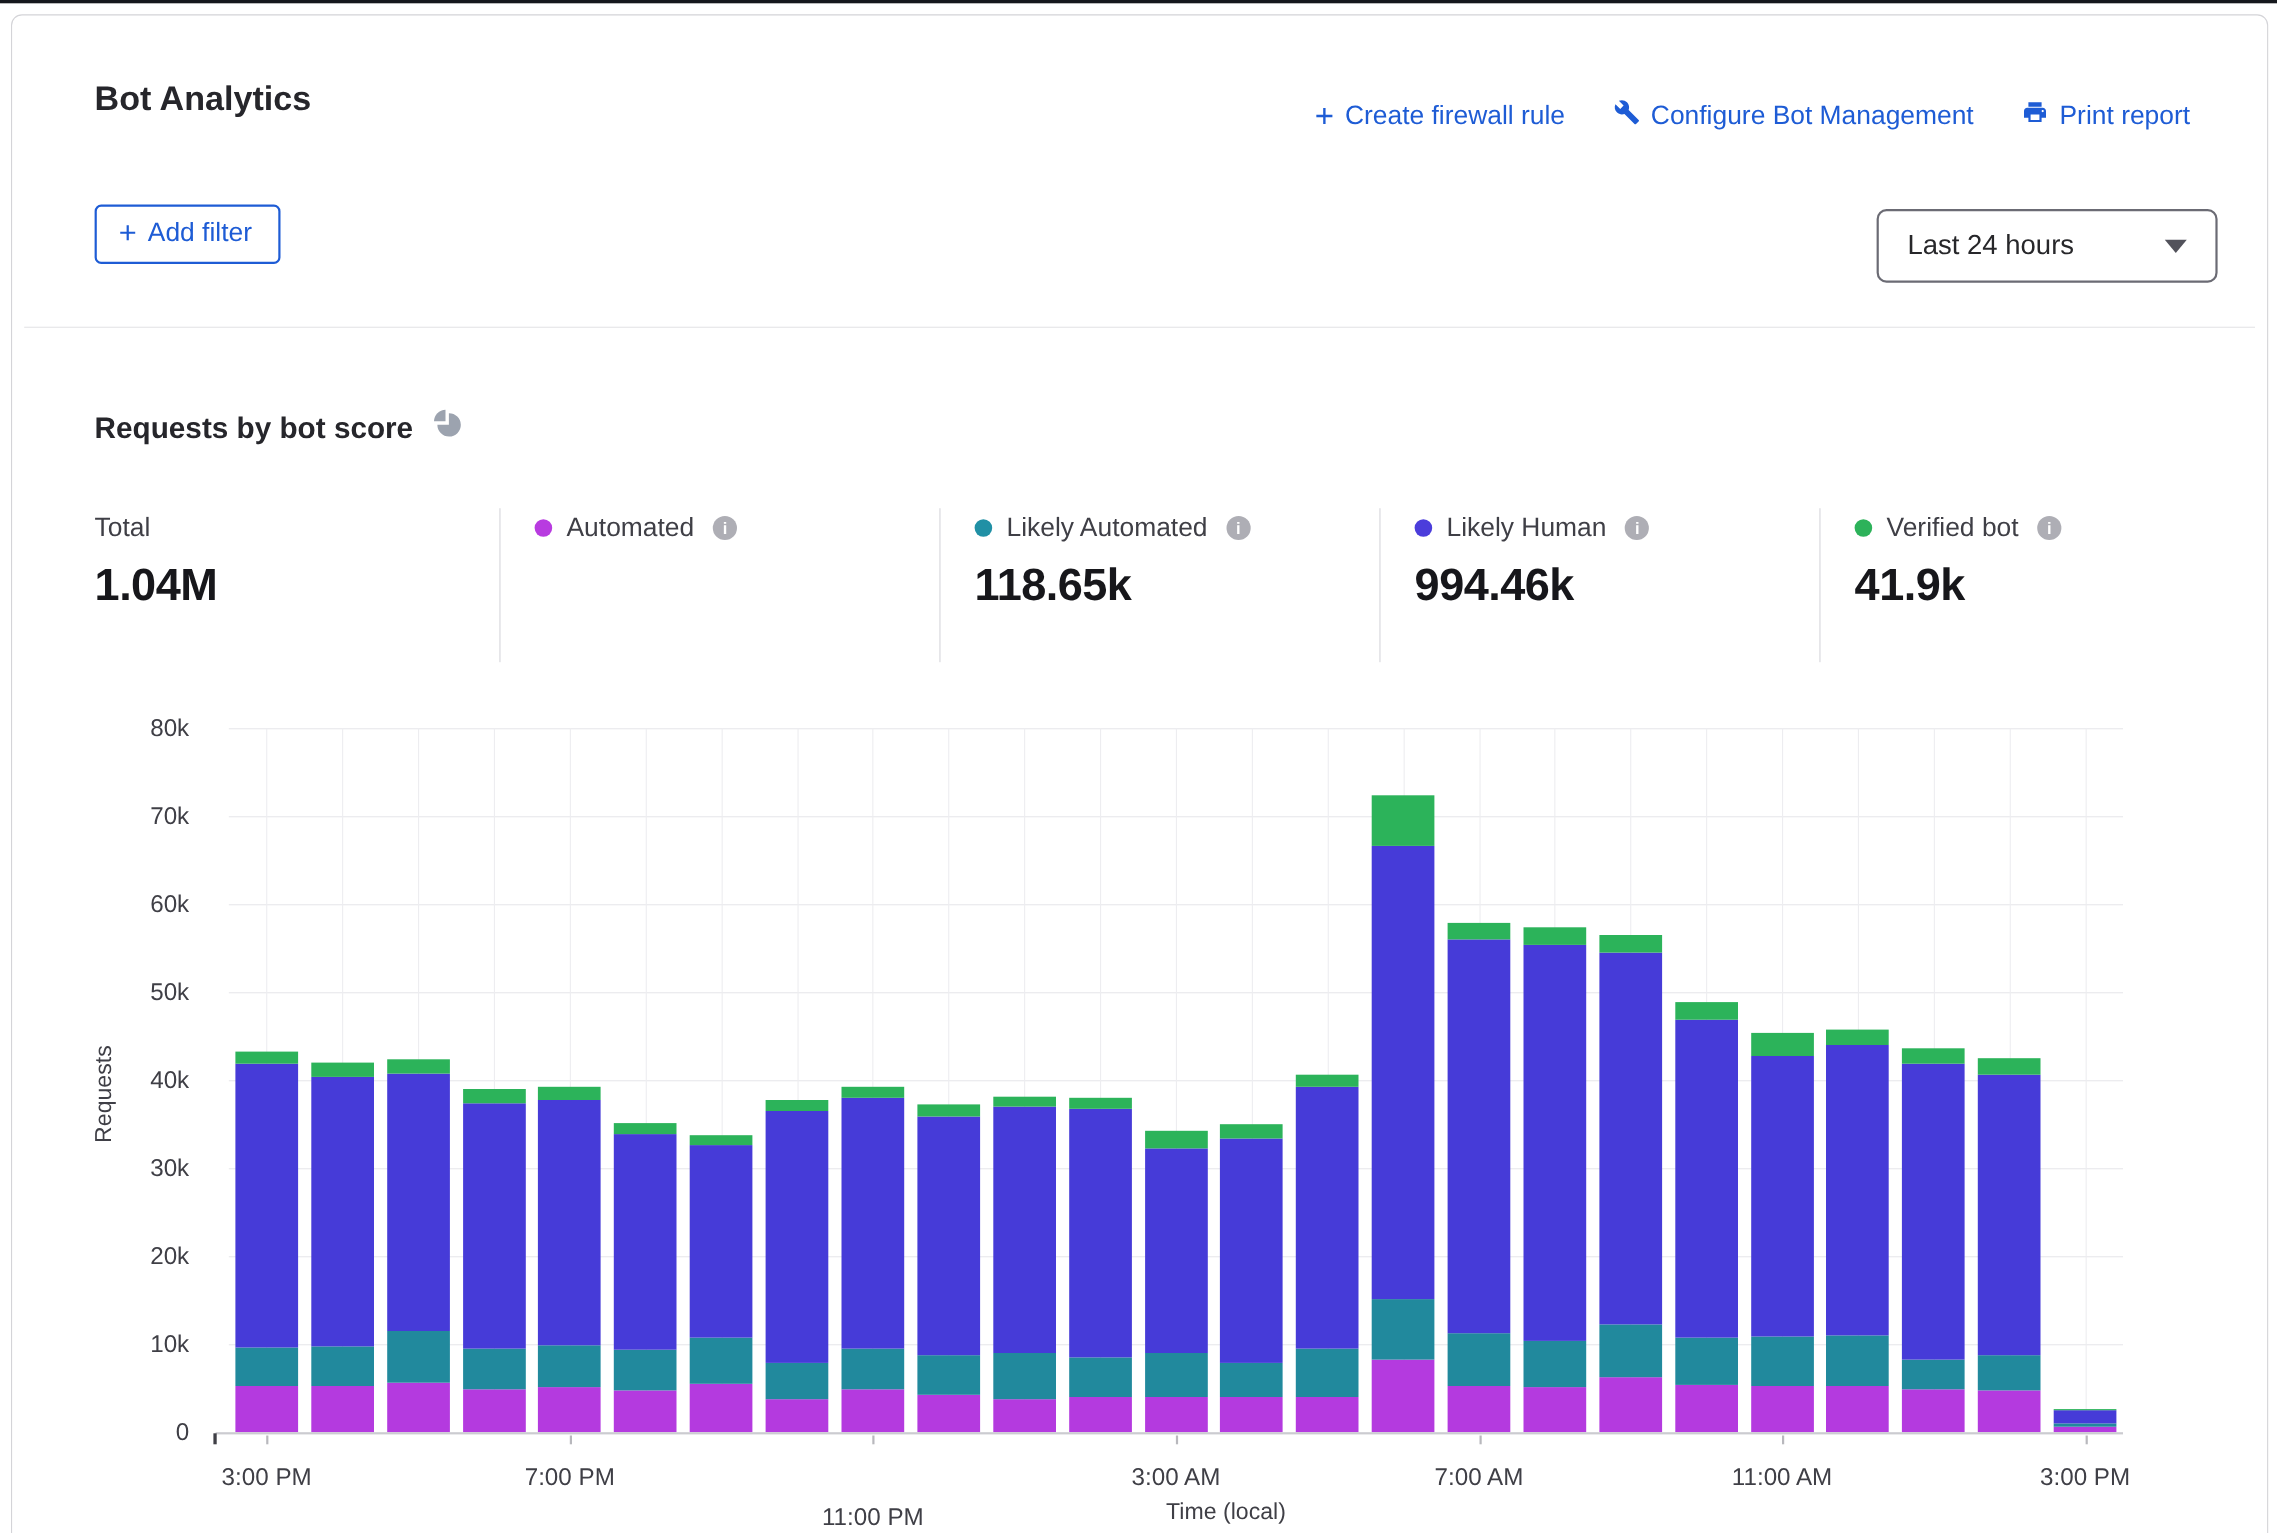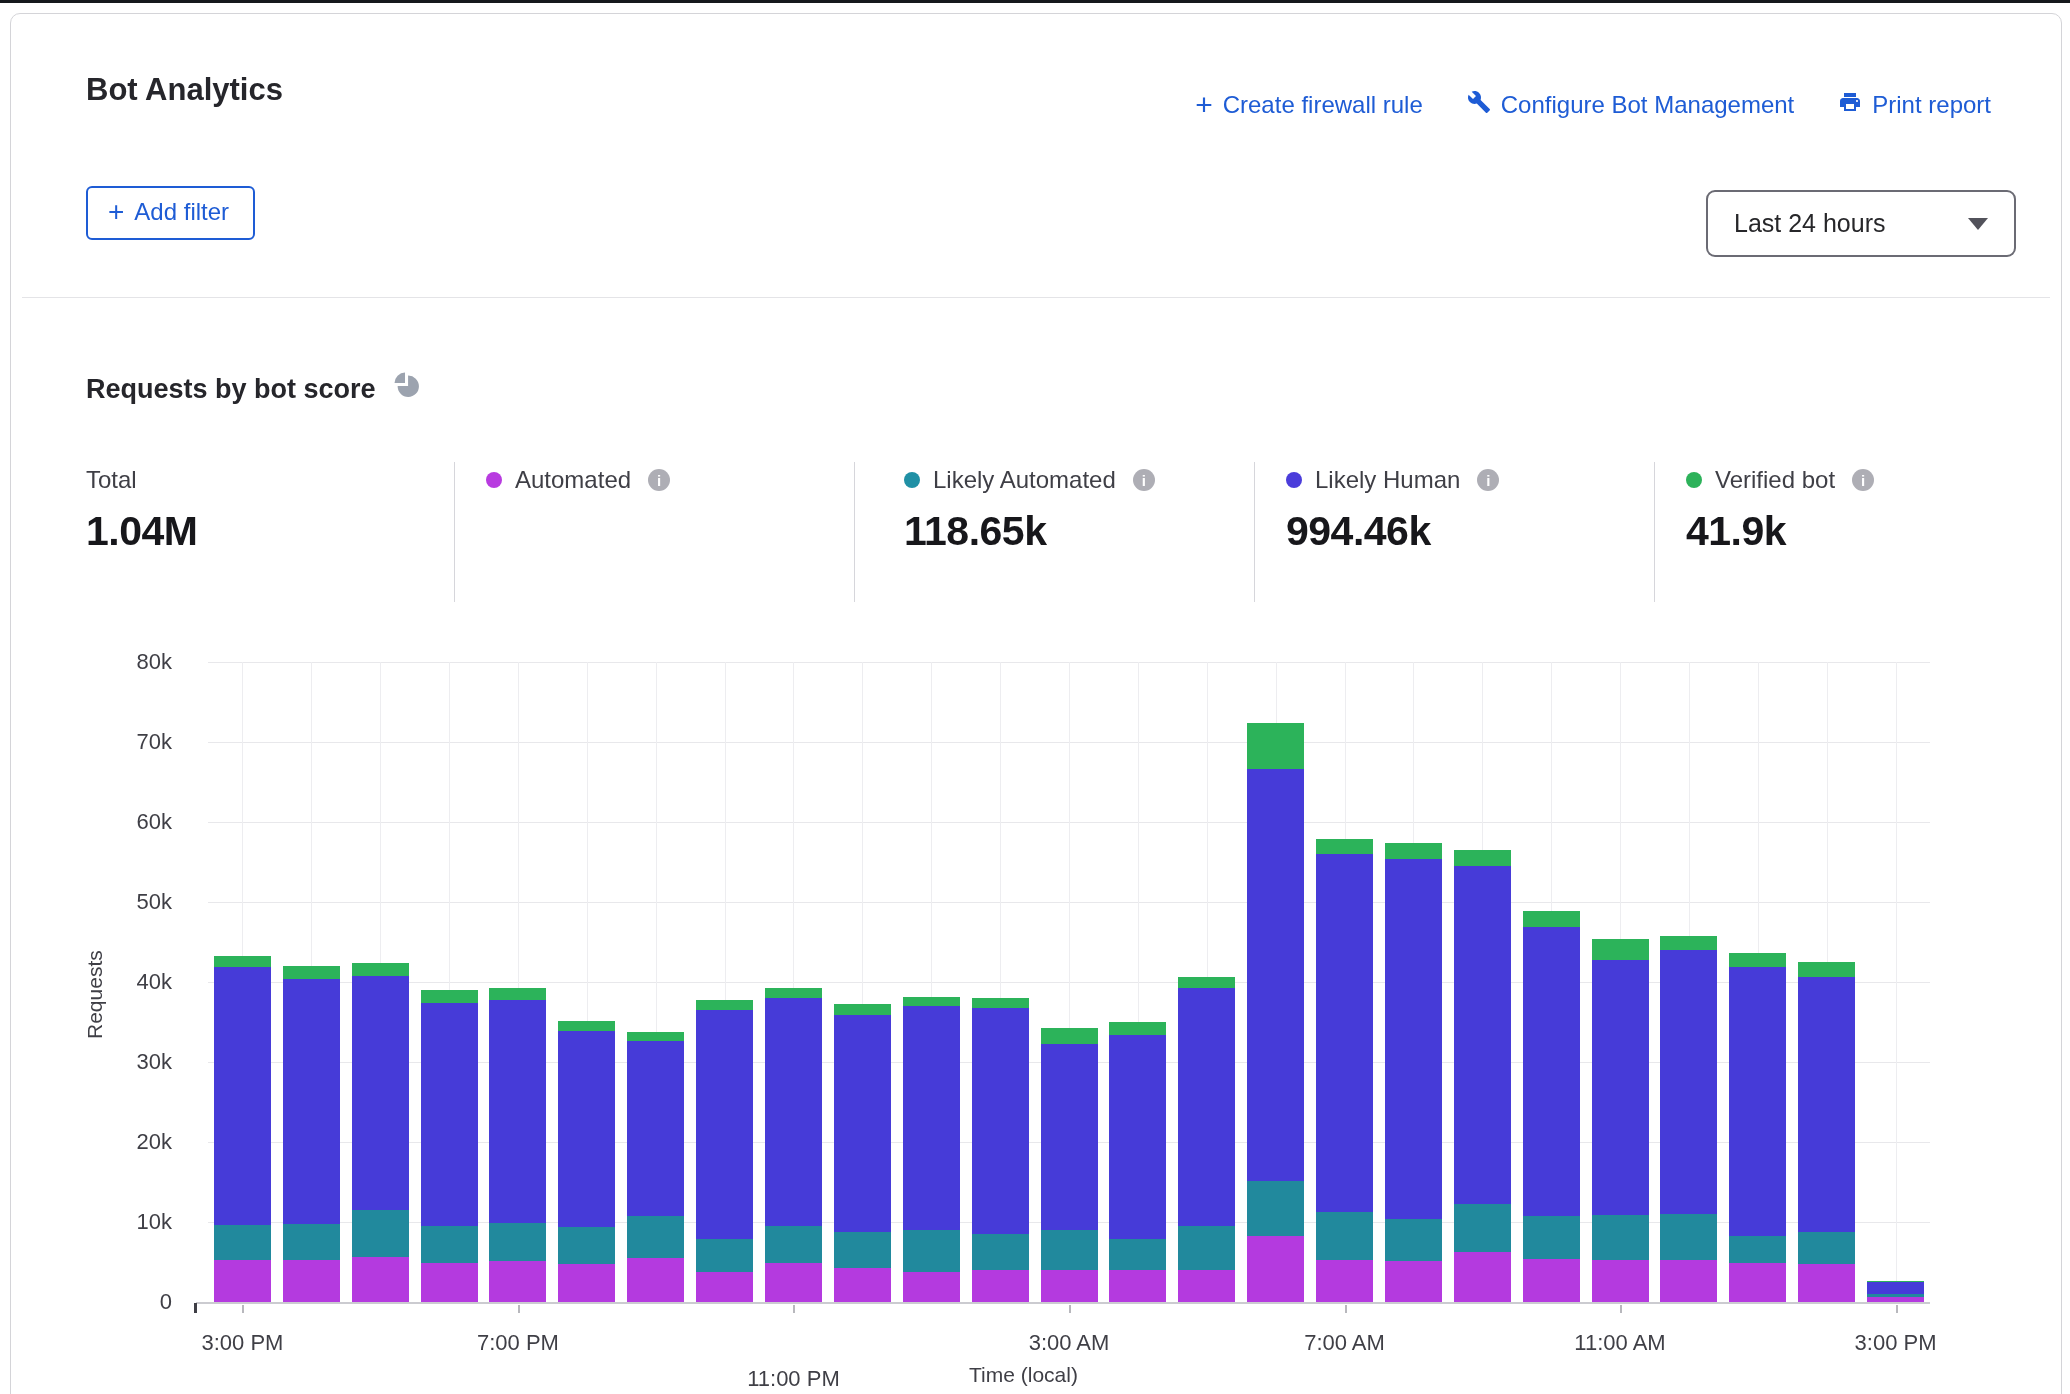--- a/index.html
+++ b/index.html
@@ -41,21 +41,21 @@
 
   
   .gridline-h { position:absolute; height:1px; background:#e8e8eb; }
   .gridline-v { position:absolute; width:1px; background:#ededf0; }
   .axis-x { position:absolute; height:2px; background:#cbcbd0; }
   .tick-x { position:absolute; width:2px; height:8px; background:#b8b8bd; }
   .tick-y0 { position:absolute; width:3px; height:10px; background:#3f3f46; }
   .ylab { position:absolute; width:70px; text-align:right; font-size:22px; color:#3f3f46; }
   .xlab { position:absolute; font-size:22px; color:#3f3f46; text-align:center; width:120px; }
   .ylabel-rot { position:absolute; font-size:21px; color:#3f3f46; transform:rotate(-90deg); transform-origin:center; }
-  .xlabel { position:absolute; font-size:21px; color:#3f3f46; text-align:left; }
+  .xlabel { position:absolute; font-size:21px; color:#3f3f46; text-align:right; }
   .bar { position:absolute; }
   .seg { position:absolute; left:0; width:100%; }
 </style>
 </head>
 <body>
 
 <div class="page">
   <div class="top-edge"></div>
 
   <div class="card">
@@ -111,21 +111,21 @@
         </div>
         <div class="stat-divider" style="left: 443px;"></div>
         <div class="stat" style="left: 475px;">
           <div class="stat-label">
             <span class="dot" style="background: rgb(184, 59, 224);"></span>
             <span>Automated</span>
             <span class="info">i</span>
           </div>
         </div>
         <div class="stat-divider" style="left: 843px;"></div>
-        <div class="stat" style="left: 875px; margin-left: 18px;">
+        <div class="stat" style="left: 875px;">
           <div class="stat-label">
             <span class="dot" style="background: rgb(32, 144, 165);"></span>
             <span>Likely Automated</span>
             <span class="info">i</span>
           </div>
           <div class="stat-value">118.65k</div>
         </div>
         <div class="stat-divider" style="left: 1243px;"></div>
         <div class="stat" style="left: 1275px;">
           <div class="stat-label">

